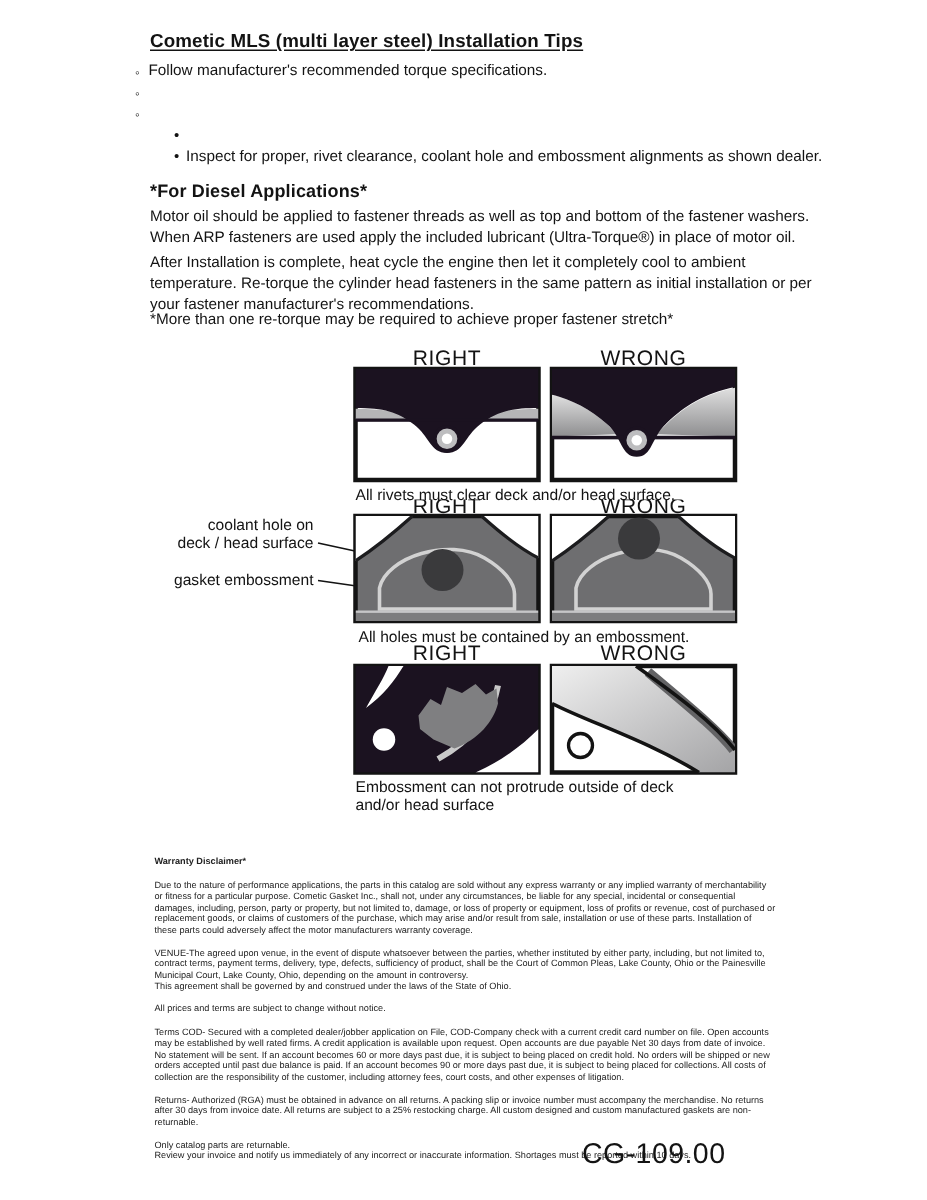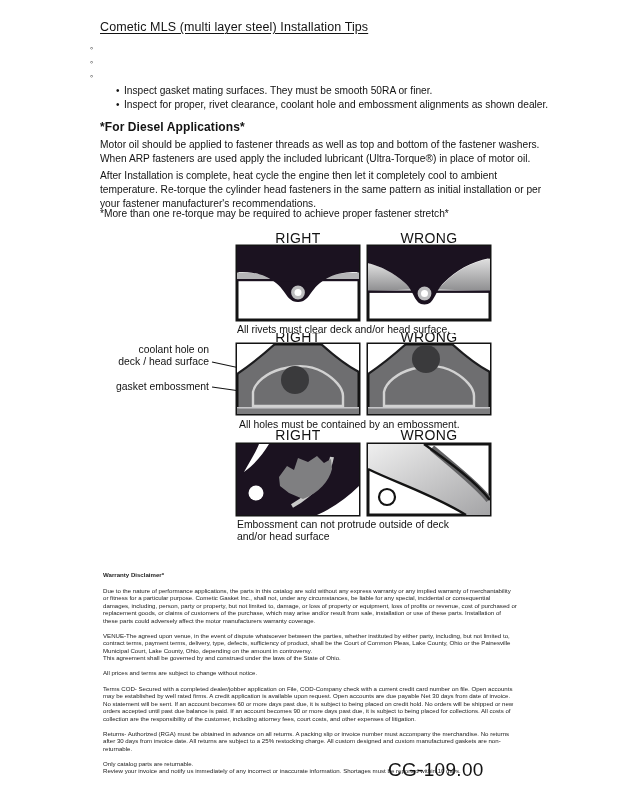--- a/index.html
+++ b/index.html
@@ -3,21 +3,21 @@
 <meta charset="utf-8">
 <style>
   html,body{margin:0;padding:0;background:#ffffff;}
   .page{
     position:relative;width:618px;height:800px;background:#ffffff;overflow:hidden;
     font-family:"Liberation Sans","DejaVu Sans",sans-serif;color:#131313;
     -webkit-font-smoothing:antialiased;
   }
   .abs{position:absolute;}
   .title{
-    left:100px;top:20px;font-size:12.5px;font-weight:normal;
+    left:100px;top:20px;font-size:12.5px;font-weight:bold;
     text-decoration:underline;text-underline-offset:2px;letter-spacing:.1px;
   }
   .bullets{left:90px;top:41px;width:470px;font-size:10.2px;line-height:14.2px;}
   .b-row{display:flex;}
   .b-marker{width:9px;flex:0 0 9px;font-size:9px;line-height:14.2px;}
   .b-sub{margin-left:26px;}
   .b-sub .b-marker{width:8px;flex:0 0 8px;font-size:10px;}
   .diesel-h{left:100px;top:120px;font-size:12px;font-weight:bold;letter-spacing:.1px;}
   .diesel-p1{left:100px;top:138px;width:445px;font-size:10.2px;line-height:13.8px;}
   .diesel-p2{left:100px;top:169px;width:445px;font-size:10.2px;line-height:13.8px;}
@@ -36,30 +36,30 @@
 </head>
 <body>
 
 <div class="page">
 
   <div class="abs title">Cometic MLS (multi layer steel) Installation Tips</div>
 
   <div class="abs bullets">
     <div class="b-row">
       <span class="b-marker">◦</span>
+      <span>Follow manufacturer's recommended torque specifications.</span>
     </div>
     <div class="b-row">
       <span class="b-marker">◦</span>
     </div>
     <div class="b-row">
       <span class="b-marker">◦</span>
     </div>
     <div class="b-row b-sub">
       <span class="b-marker">•</span>
-      <span>Inspect gasket mating surfaces.  They must be smooth 50RA or finer.</span>
     </div>
     <div class="b-row b-sub">
       <span class="b-marker">•</span>
       <span>Inspect for proper, rivet clearance, coolant hole and embossment alignments as shown dealer.</span>
     </div>
   </div>
 
   <div class="abs diesel-h">*For Diesel Applications*</div>
   <div class="abs diesel-p1">Motor oil should be applied to fastener threads as well as top and bottom of the fastener washers. When ARP fasteners are used apply the included lubricant (Ultra-Torque®) in place of motor oil.</div>
   <div class="abs diesel-p2">After Installation is complete, heat cycle the engine then let it completely cool to ambient temperature. Re-torque the cylinder head fasteners in the same pattern as initial installation or per your fastener manufacturer's recommendations.</div>

